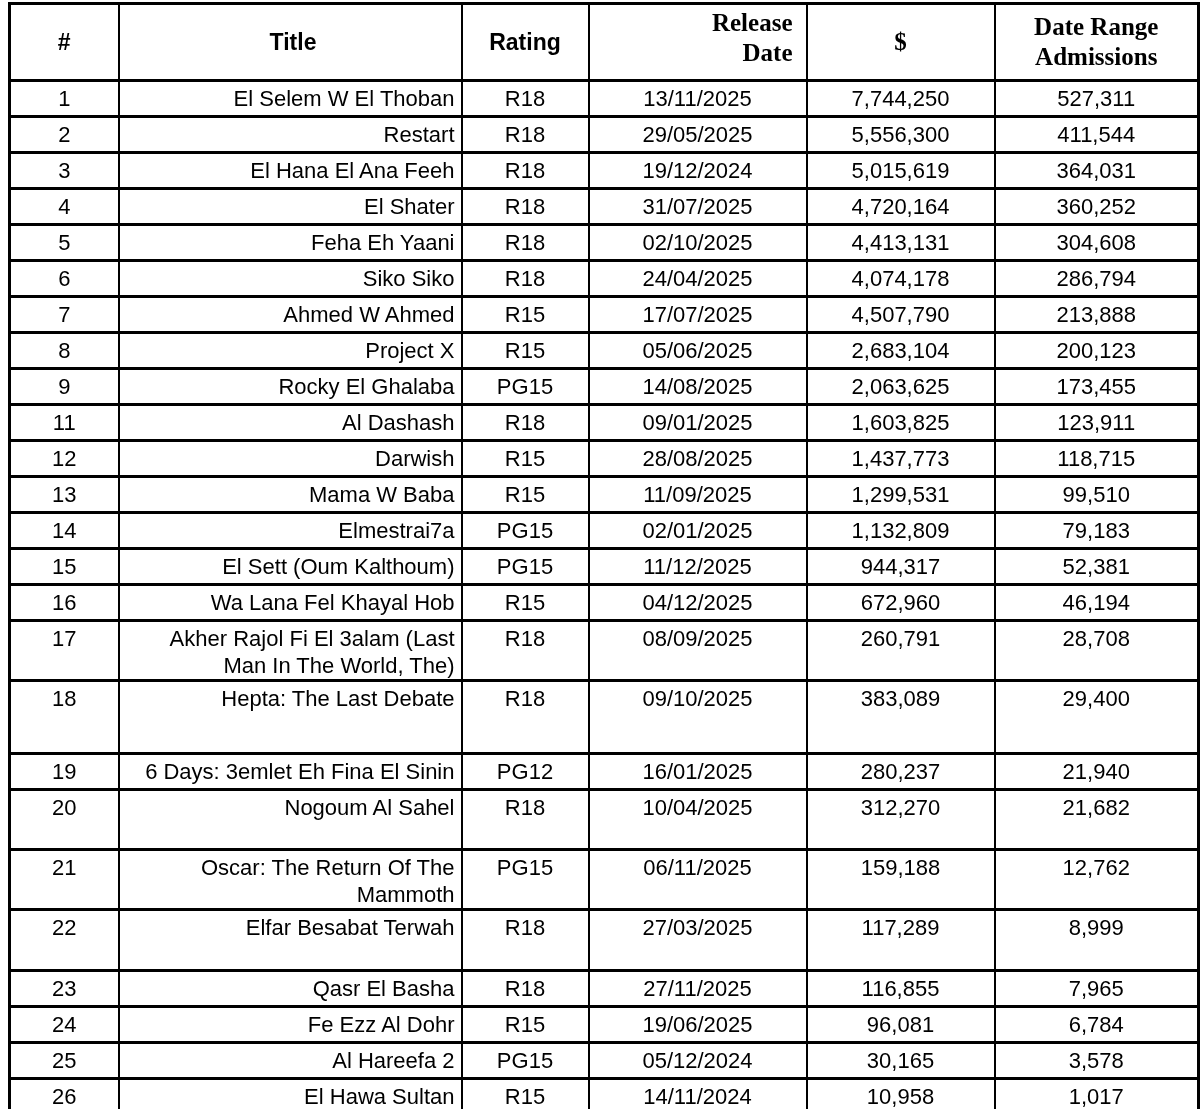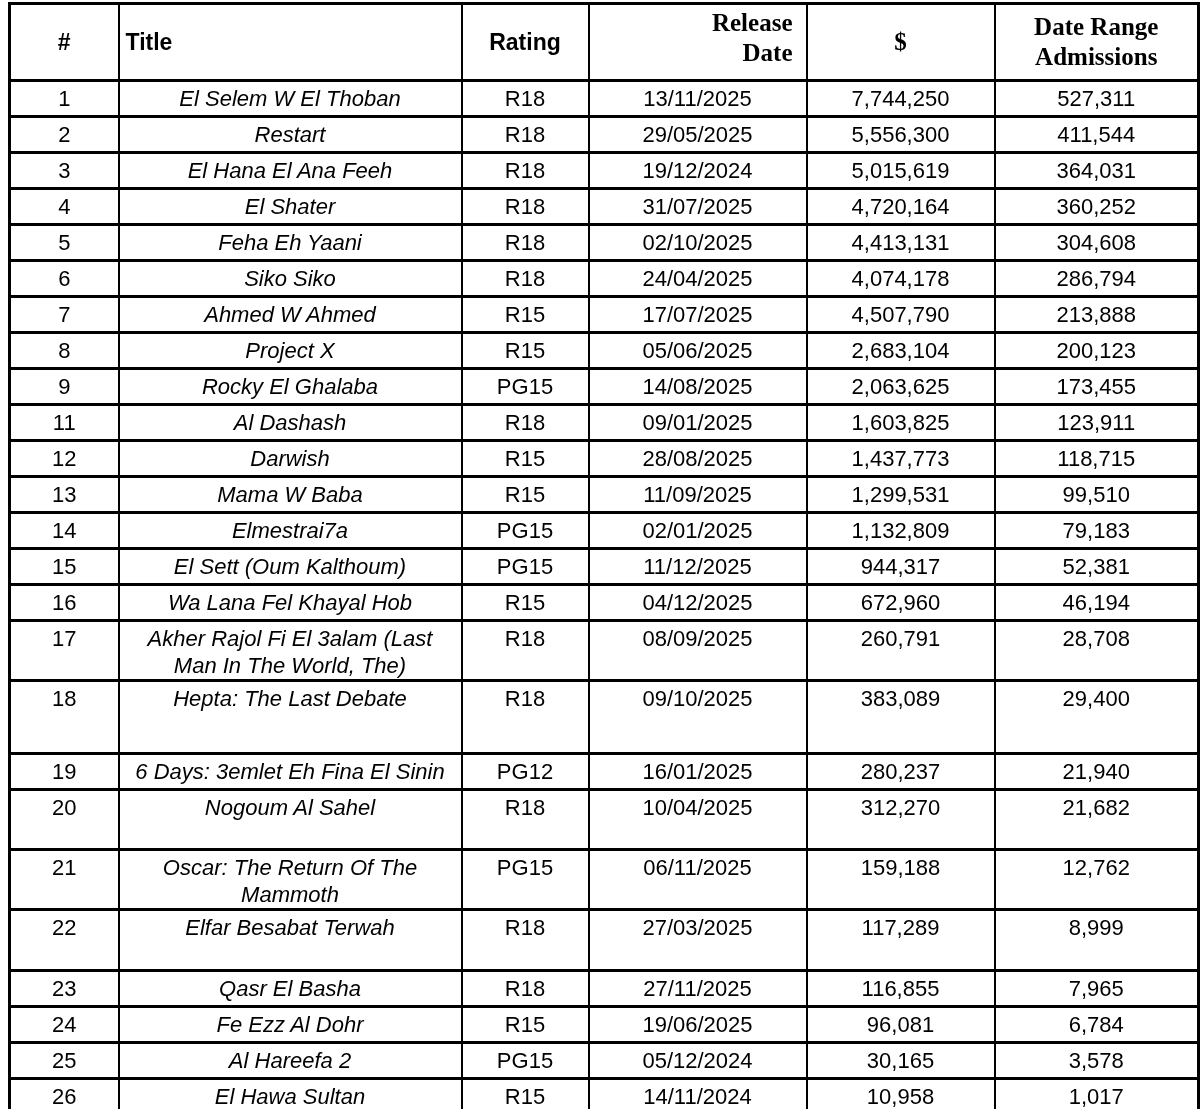--- a/index.html
+++ b/index.html
@@ -46,43 +46,42 @@
     font-family: "Liberation Sans", sans-serif;
     font-size: 23px;
   }
   th.hdr-serif {
     font-family: "Liberation Serif", serif;
     font-size: 25px;
     white-space: pre-line;
     line-height: 30px;
   }
   th.col-title {
-    text-align: left;
+    text-align: center;
     padding-left: 6px;
   }
   th.hdr-release {
     text-align: right;
     vertical-align: top;
     padding: 3px 13px 0 6px;
   }
   
   tbody td {
     height: 30px;
     font-size: 22px;
     line-height: 27px;
     vertical-align: top;
     padding: 3px 2px 0 2px;
     text-align: center;
     white-space: normal;
   }
   tbody td.col-title {
-    text-align: center;
+    text-align: right;
     padding-left: 6px;
     padding-right: 6px;
-    font-style: italic;
   }
   
   tbody tr:nth-child(17) td { height: 67px; }
   tbody tr:nth-child(19) td { height: 54px; }
   tbody tr:nth-child(21) td { height: 55px; }
 </style>
 </head>
 <body>
 
 <div class="sheet">

